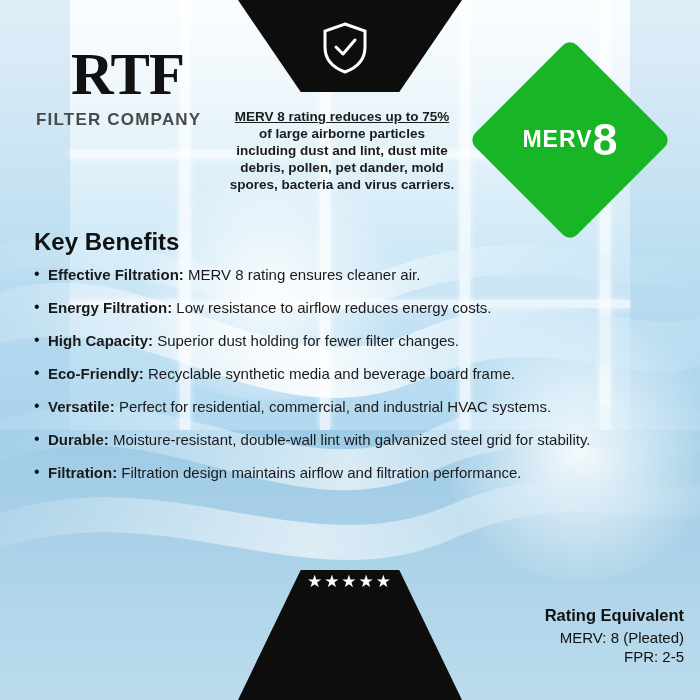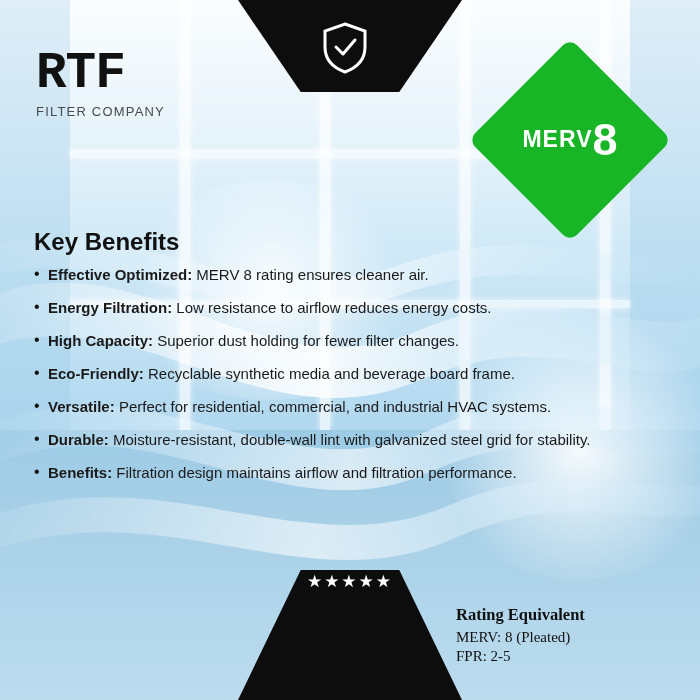--- a/index.html
+++ b/index.html
@@ -109,32 +109,34 @@
   }
 
   
   .logo {
     position: absolute;
     left: 36px;
     top: 44px;
     width: 200px;
   }
   .logo-main {
-    font-family: Liberation Mono, monospace;
-    font-weight: bold;
-    font-size: 51px;
+    font-family: Liberation Serif, serif;
+    font-weight: bold;
+    font-size: 59px;
     line-height: 60px;
     letter-spacing: -1px;
     color: #111111;
+    margin-left: 35px;
   }
   .logo-sub {
-    font-size: 13px;
+    margin-top: 6px;
+    font-size: 17px;
     letter-spacing: 1.2px;
     color: #4a4a4a;
-    font-weight: normal;
+    font-weight: bold;
   }
 
   
   .diamond-wrap {
     position: absolute;
     left: 472px;
     top: 42px;
     width: 196px;
     height: 196px;
   }
@@ -215,23 +217,22 @@
   }
   .benefit b { font-weight: bold; }
   .benefit .txt { flex: 1; }
 
   
   .rating {
     position: absolute;
     right: 16px;
     bottom: 34px;
     width: 228px;
-    text-align: left;
+    text-align: right;
     color: #111111;
-    font-family: Liberation Serif, serif;
   }
   .rating-title {
     font-size: 16.5px;
     font-weight: bold;
     margin-bottom: 3px;
   }
   .rating-line {
     font-size: 15px;
     line-height: 19px;
   }
@@ -277,34 +278,37 @@
   <svg class="shield" viewBox="0 0 46 52">
     <path d="M23 2 L43 9 V25 C43 38 34 46 23 50 C12 46 3 38 3 25 V9 Z" fill="none" stroke="#ffffff" stroke-width="3"></path>
     <path d="M14 25 L21 32 L33 18" fill="none" stroke="#ffffff" stroke-width="3" stroke-linecap="round" stroke-linejoin="round"></path>
   </svg>
 
   <div class="logo">
     <div class="logo-main">RTF</div>
     <div class="logo-sub">FILTER COMPANY</div>
   </div>
 
+  <div class="merv-desc">
+    <span class="u">MERV 8 rating reduces up to 75%</span><span> of large airborne particles including dust and lint, dust mite debris, pollen, pet dander, mold spores, bacteria and virus carriers.</span>
+  </div>
 
   <div class="diamond-wrap">
     <div class="diamond"></div>
     <div class="diamond-text">
       <div class="diamond-label">MERV</div>
       <div class="diamond-value">8</div>
     </div>
   </div>
 
   <div class="benefits-title">Key Benefits</div>
   <div class="benefits">
     <div class="benefit">
       <span class="bullet">•</span>
-      <span class="txt"><b>Effective Optimized:</b><span> MERV 8 rating ensures cleaner air.</span></span>
+      <span class="txt"><b>Effective Filtration:</b><span> MERV 8 rating ensures cleaner air.</span></span>
     </div>
     <div class="benefit">
       <span class="bullet">•</span>
       <span class="txt"><b>Energy Filtration:</b><span> Low resistance to airflow reduces energy costs.</span></span>
     </div>
     <div class="benefit">
       <span class="bullet">•</span>
       <span class="txt"><b>High Capacity:</b><span> Superior dust holding for fewer filter changes.</span></span>
     </div>
     <div class="benefit">
@@ -314,21 +318,21 @@
     <div class="benefit">
       <span class="bullet">•</span>
       <span class="txt"><b>Versatile:</b><span> Perfect for residential, commercial, and industrial HVAC systems.</span></span>
     </div>
     <div class="benefit">
       <span class="bullet">•</span>
       <span class="txt"><b>Durable:</b><span> Moisture-resistant, double-wall lint with galvanized steel grid for stability.</span></span>
     </div>
     <div class="benefit">
       <span class="bullet">•</span>
-      <span class="txt"><b>Benefits:</b><span> Filtration design maintains airflow and filtration performance.</span></span>
+      <span class="txt"><b>Filtration:</b><span> Filtration design maintains airflow and filtration performance.</span></span>
     </div>
   </div>
 
   <div class="bottom-wedge"></div>
   <div class="stars">★★★★★</div>
 
   <div class="rating">
     <div class="rating-title">Rating Equivalent</div>
     <div class="rating-line">MERV: 8 (Pleated)</div>
     <div class="rating-line">FPR: 2-5</div>

